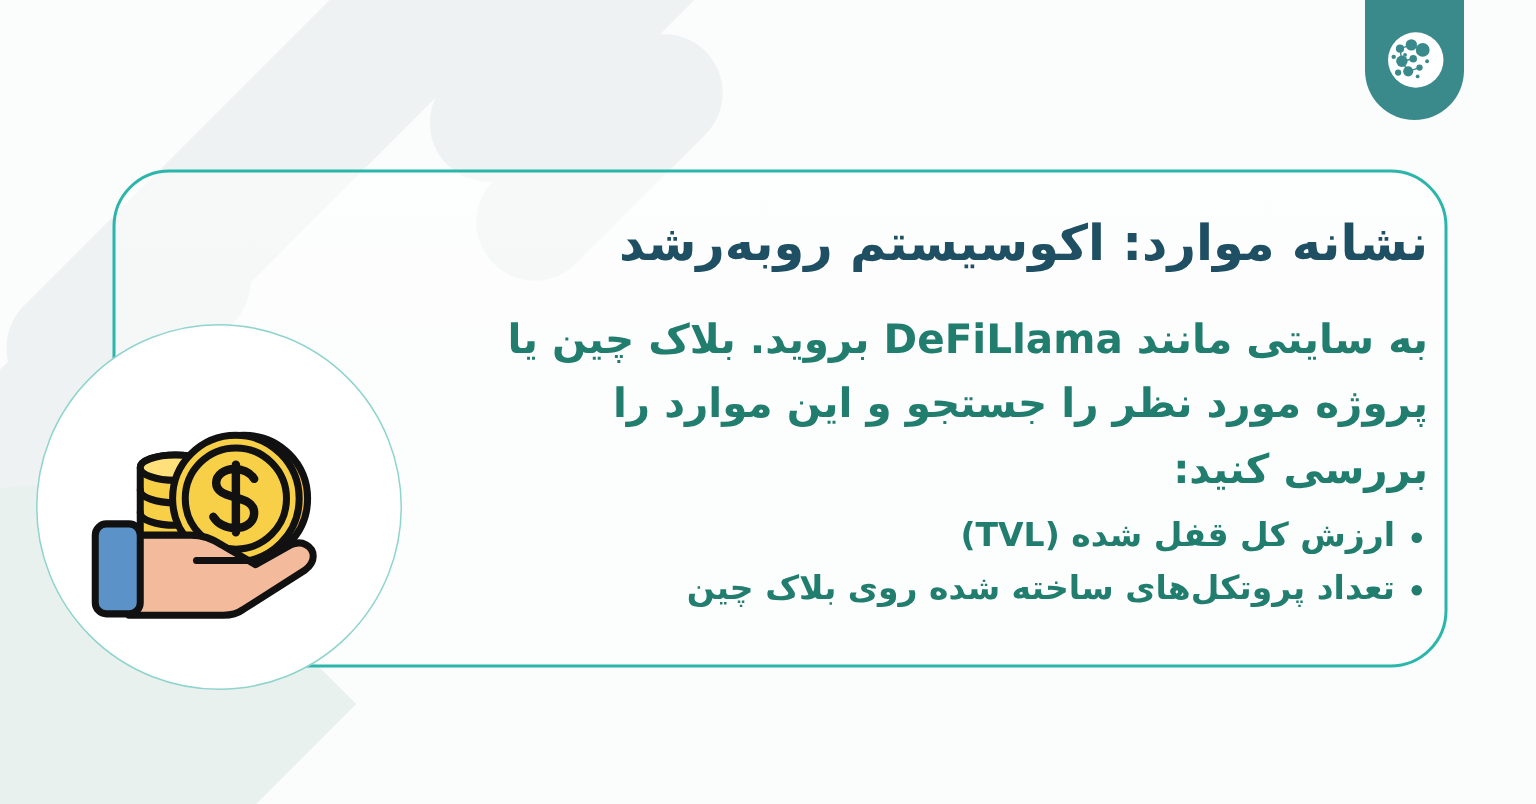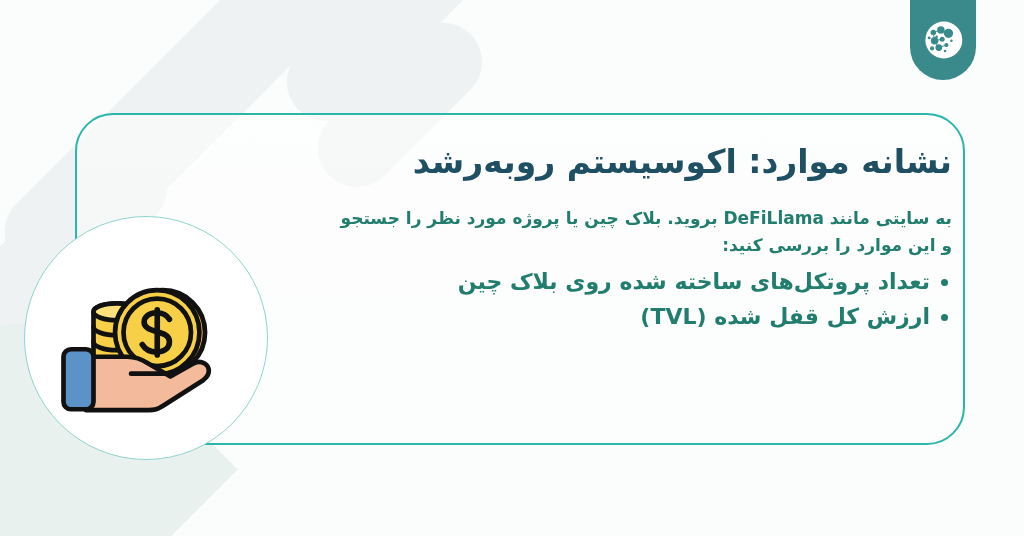--- a/index.html
+++ b/index.html
@@ -101,21 +101,21 @@
     color: #1e4f63;
     font-size: 33px;
     font-weight: bold;
     line-height: 1.35;
     letter-spacing: -0.3px;
     margin: 0 0 20px 0;
     white-space: nowrap;
   }
   .body-text {
     color: #217d6e;
-    font-size: 17px;
+    font-size: 27px;
     font-weight: bold;
     line-height: 1.62;
     margin: 0;
   }
   .bullets {
     list-style: none;
     margin: 4px 0 0 0;
     padding: 0;
   }
   .bullets li {
@@ -192,16 +192,16 @@
 
       <rect x="12" y="92" width="32" height="64" rx="8" fill="#5b93c9"></rect>
     </g>
   </svg>
 </div>
 
 <div class="content">
   <h1 class="title">نشانه موارد: اکوسیستم روبه‌رشد</h1>
   <p class="body-text">به سایتی مانند DeFiLlama بروید. بلاک چین یا پروژه مورد نظر را جستجو و این موارد را بررسی کنید:</p>
   <ul class="bullets">
+    <li>ارزش کل قفل شده (TVL)</li>
     <li>تعداد پروتکل‌های ساخته شده روی بلاک چین</li>
-    <li>ارزش کل قفل شده (TVL)</li>
   </ul>
 </div>
 
 </body></html>

